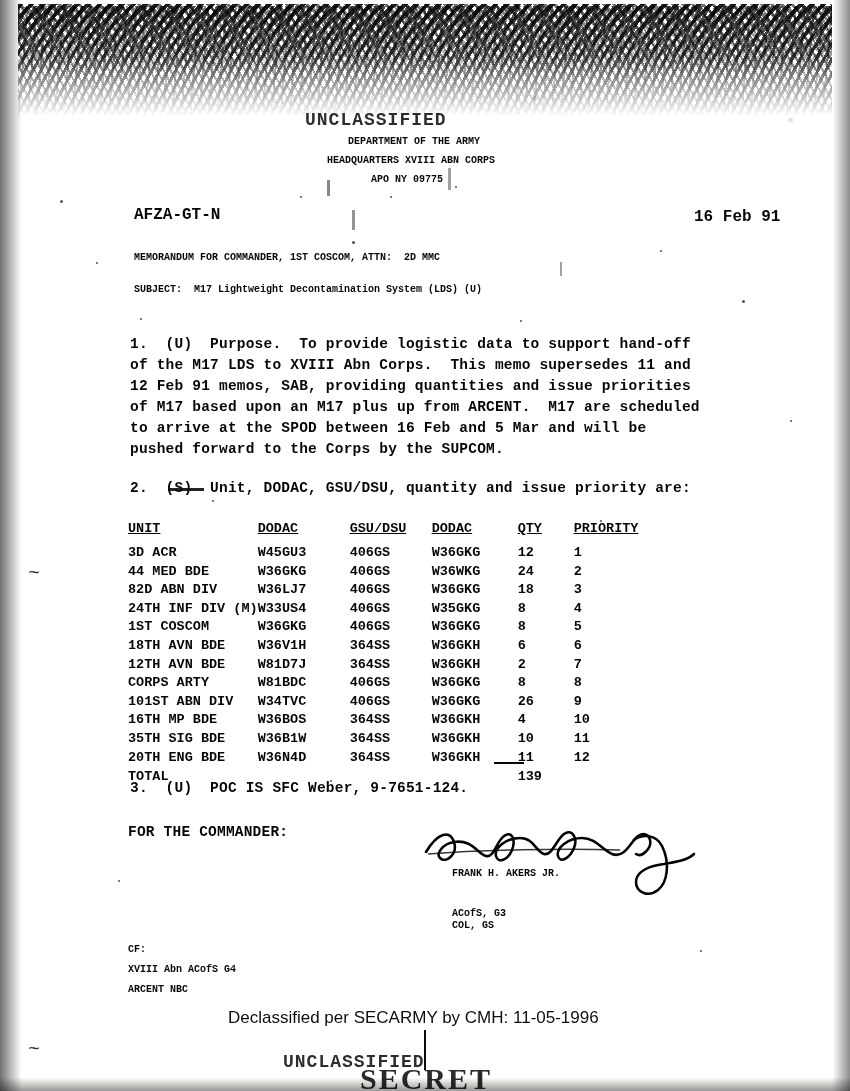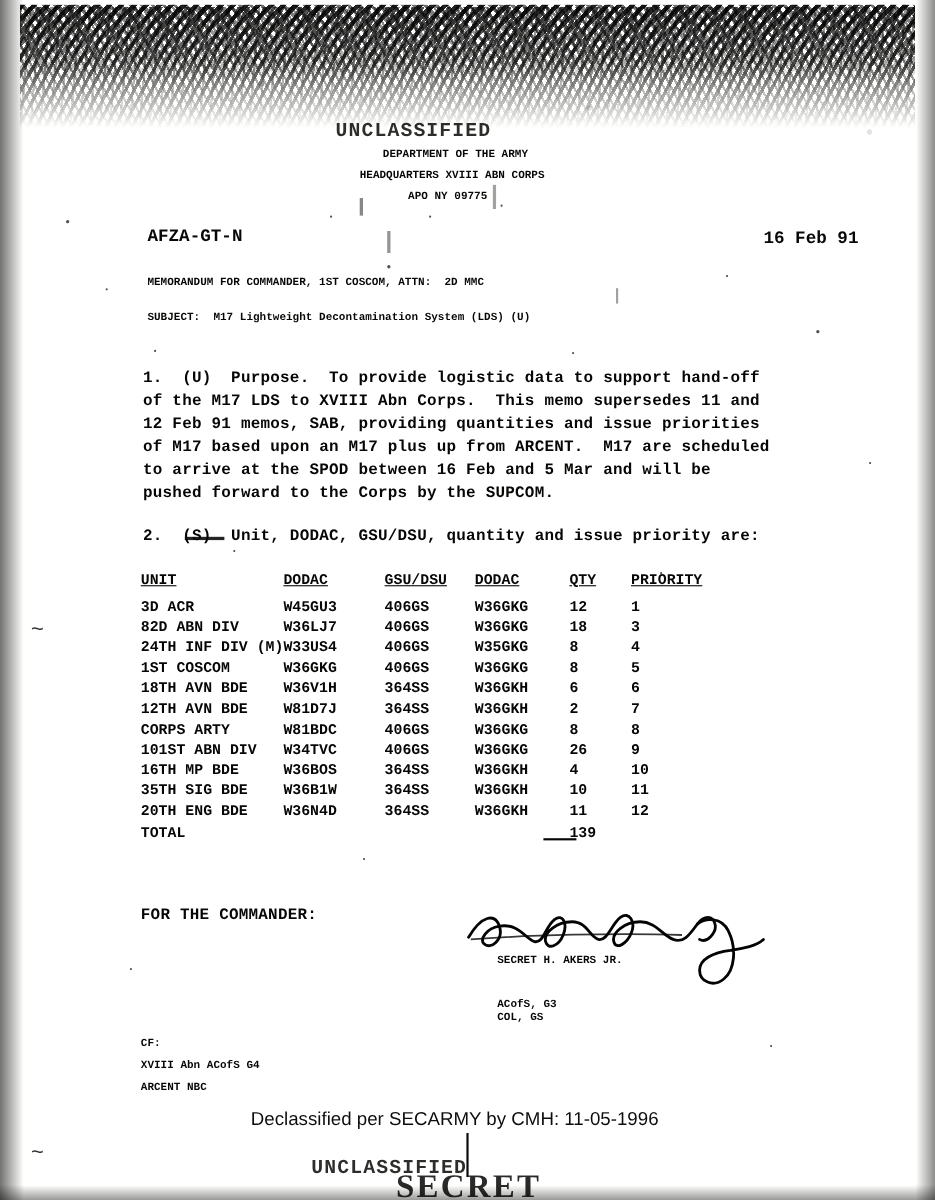--- a/index.html
+++ b/index.html
@@ -313,20 +313,28 @@
     <tbody id="table-body">
         <tr>
           <td class="col-unit">3D ACR</td>
           <td class="col-dodac1">W45GU3</td>
           <td class="col-gsudsu">406GS</td>
           <td class="col-dodac2">W36GKG</td>
           <td class="col-qty">12</td>
           <td class="col-pri">1</td>
         </tr>
         <tr>
+          <td class="col-unit">44 MED BDE</td>
+          <td class="col-dodac1">W36GKG</td>
+          <td class="col-gsudsu">406GS</td>
+          <td class="col-dodac2">W36WKG</td>
+          <td class="col-qty">24</td>
+          <td class="col-pri">2</td>
+        </tr>
+        <tr>
           <td class="col-unit">82D ABN DIV</td>
           <td class="col-dodac1">W36LJ7</td>
           <td class="col-gsudsu">406GS</td>
           <td class="col-dodac2">W36GKG</td>
           <td class="col-qty">18</td>
           <td class="col-pri">3</td>
         </tr>
         <tr>
           <td class="col-unit">24TH INF DIV (M)</td>
           <td class="col-dodac1">W33US4</td>
@@ -404,30 +412,31 @@
           <td></td>
           <td></td>
           <td></td>
           <td class="col-qty">139</td>
           <td class="col-pri"></td>
         </tr>
       </tbody>
   </table>
   <div class="total-rule"></div>
 
+  <div class="para" style="left:130px; top:778px;">3.  (U)  POC IS SFC Weber, 9-7651-124.</div>
 
   <div class="para" style="left:128px; top:822px;text-align:right;">FOR THE COMMANDER:</div>
 
   <svg id="signature" viewBox="0 0 280 80">
     <path d="M6,32 C18,12 30,10 34,22 C38,34 26,44 20,38 C16,34 22,24 34,22 C52,19 58,34 66,36 C74,38 76,22 84,16 C92,10 96,20 92,30 C88,40 78,44 76,36 C74,28 86,18 100,18 C114,18 116,32 124,34 C132,36 136,20 144,14 C152,8 158,18 154,28 C150,38 140,44 138,36 C136,28 148,18 162,18 C176,18 182,30 192,34 C202,38 208,28 214,20 C220,12 228,12 230,20 C232,28 222,38 216,34" fill="none" stroke="#0a0a0a" stroke-width="2.6" stroke-linecap="round"></path>
     <path d="M214,20 C222,14 236,14 242,26 C250,42 248,62 238,70 C228,78 216,72 216,62 C216,52 228,46 244,44 C256,42 268,40 274,34" fill="none" stroke="#0a0a0a" stroke-width="2.6" stroke-linecap="round"></path>
     <path d="M8,34 C60,30 140,28 200,30" fill="none" stroke="#0a0a0a" stroke-width="1.6" opacity="0.8"></path>
   </svg>
 
-  <div class="t b sz15" style="left:452px; top:868px;">SECRET H. AKERS JR.</div>
+  <div class="t b sz15" style="left:452px; top:868px;">FRANK H. AKERS JR.</div>
   <div class="t b sz15" style="left:452px; top:888px;margin-top:32px;">COL, GS</div>
   <div class="t b sz15" style="left:452px; top:908px;">ACofS, G3</div>
 
   <div class="t b sz15" style="left:128px; top:944px;">CF:</div>
   <div class="t b sz15" style="left:128px; top:964px;">XVIII Abn ACofS G4</div>
   <div class="t b sz15" style="left:128px; top:984px;">ARCENT NBC</div>
 
   <div id="declass">Declassified per SECARMY by CMH: 11-05-1996</div>
 
   <div id="classblock">

